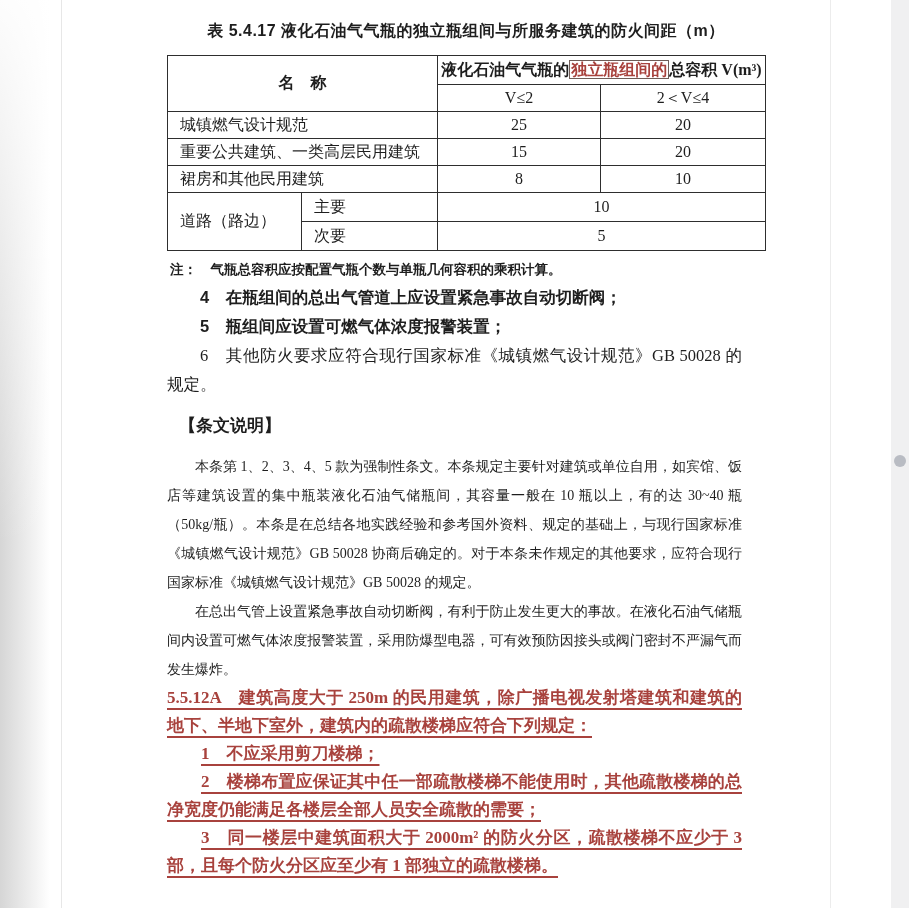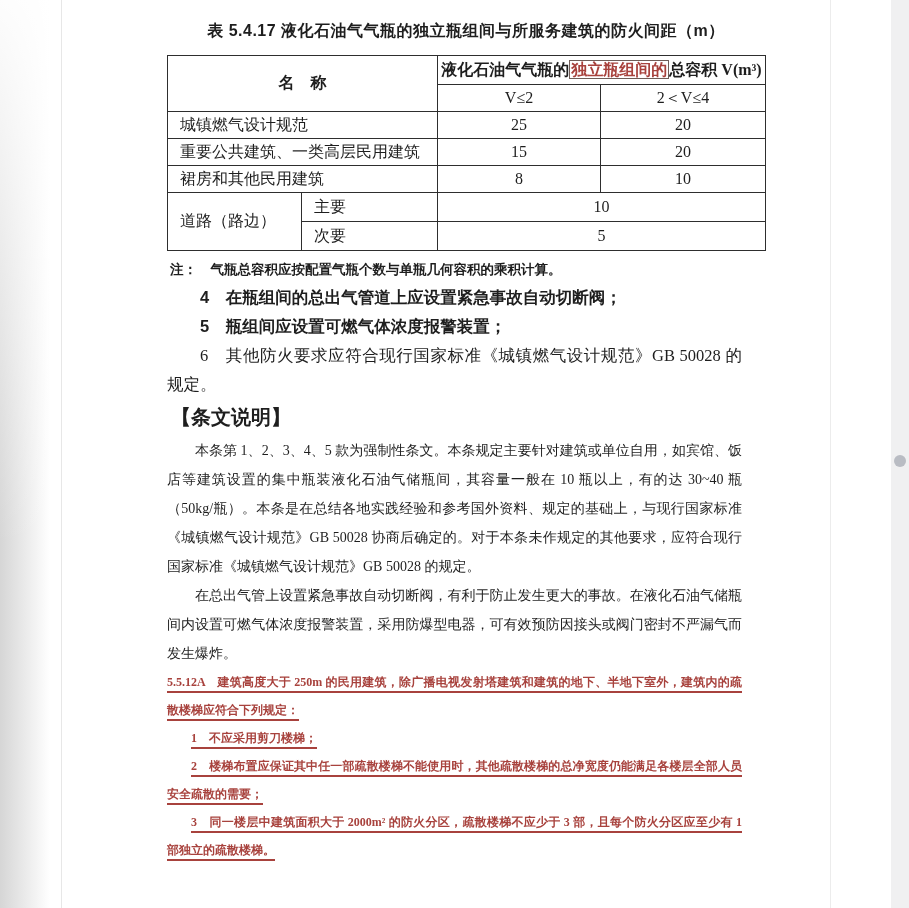--- a/index.html
+++ b/index.html
@@ -87,44 +87,44 @@
     margin: 0; width: 575px;
     font-size: 16.5px; line-height: 29px;
     text-indent: 2em;
     text-align: justify;
   }
   .hei {
     font-family: "Liberation Sans", "DejaVu Sans", sans-serif;
     font-weight: bold;
   }
   .exp-label {
-    margin: 4px; width: 575px;
-    font-family: "Liberation Sans", "DejaVu Sans", sans-serif;
-    font-weight: bold;
-    font-size: 20px; line-height: 29px;
+    margin: 12px; width: 575px;
+    font-family: "Liberation Sans", "DejaVu Sans", sans-serif;
+    font-weight: bold;
+    font-size: 17px; line-height: 29px;
   }
   .body-para {
     margin: 0; width: 575px;
     font-size: 14px; line-height: 29px;
     text-indent: 2em;
     text-align: justify;
   }
   .section-heading {
     margin: 9px 0 7px 0; width: 575px;
     font-family: "Liberation Sans", "DejaVu Sans", sans-serif;
     font-weight: bold;
     font-size: 19px; line-height: 26px;
     text-align: center;
   }
   .red-block { width: 575px; }
   .red-block p {
     margin: 0; width: 575px;
     color: var(--red, #a8423d);
     font-weight: bold;
-    font-size: 12px; line-height: 28px;
+    font-size: 17px; line-height: 28px;
     text-align: justify;
     text-decoration: underline;
     text-decoration-thickness: 1.5px;
     text-underline-offset: 5px;
   }
   .red-block p.ind { text-indent: 2em; }
 </style>
 </head>
 <body>
 

